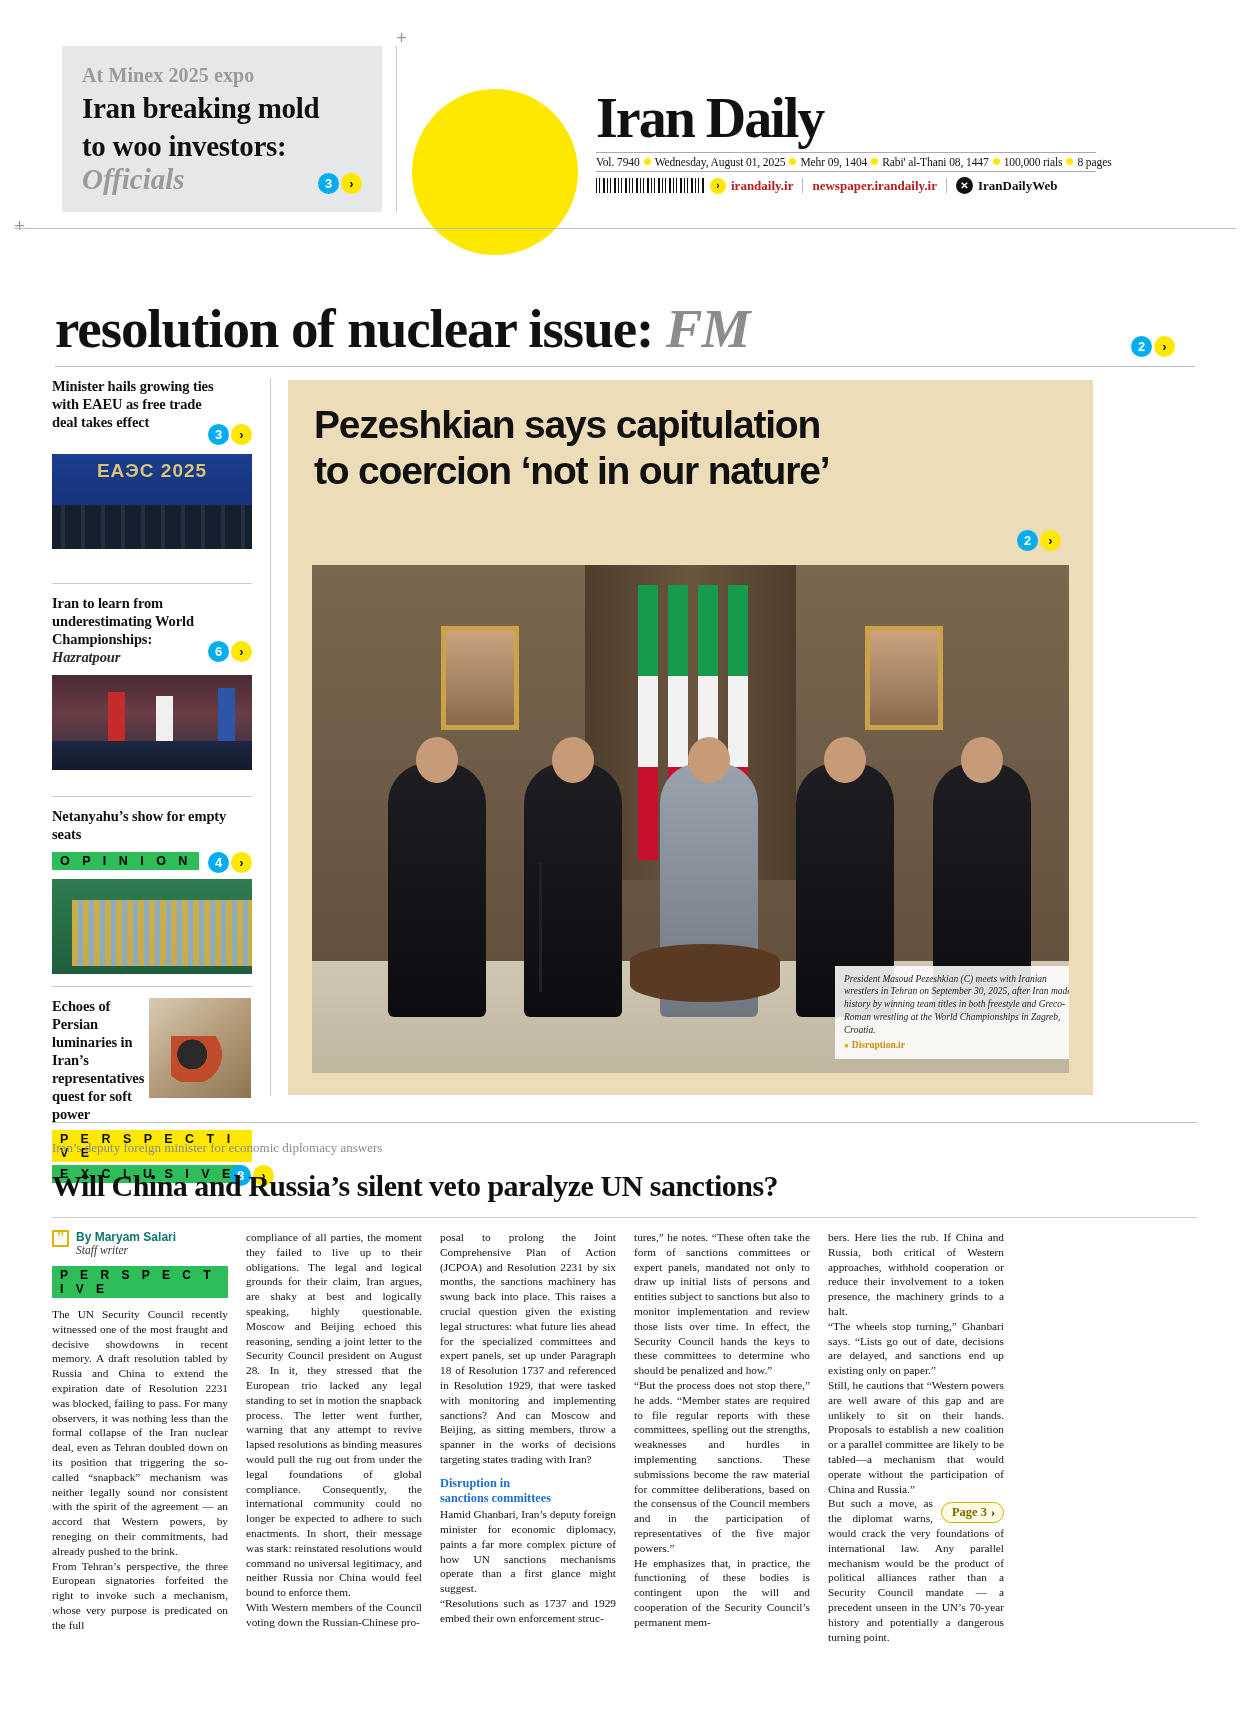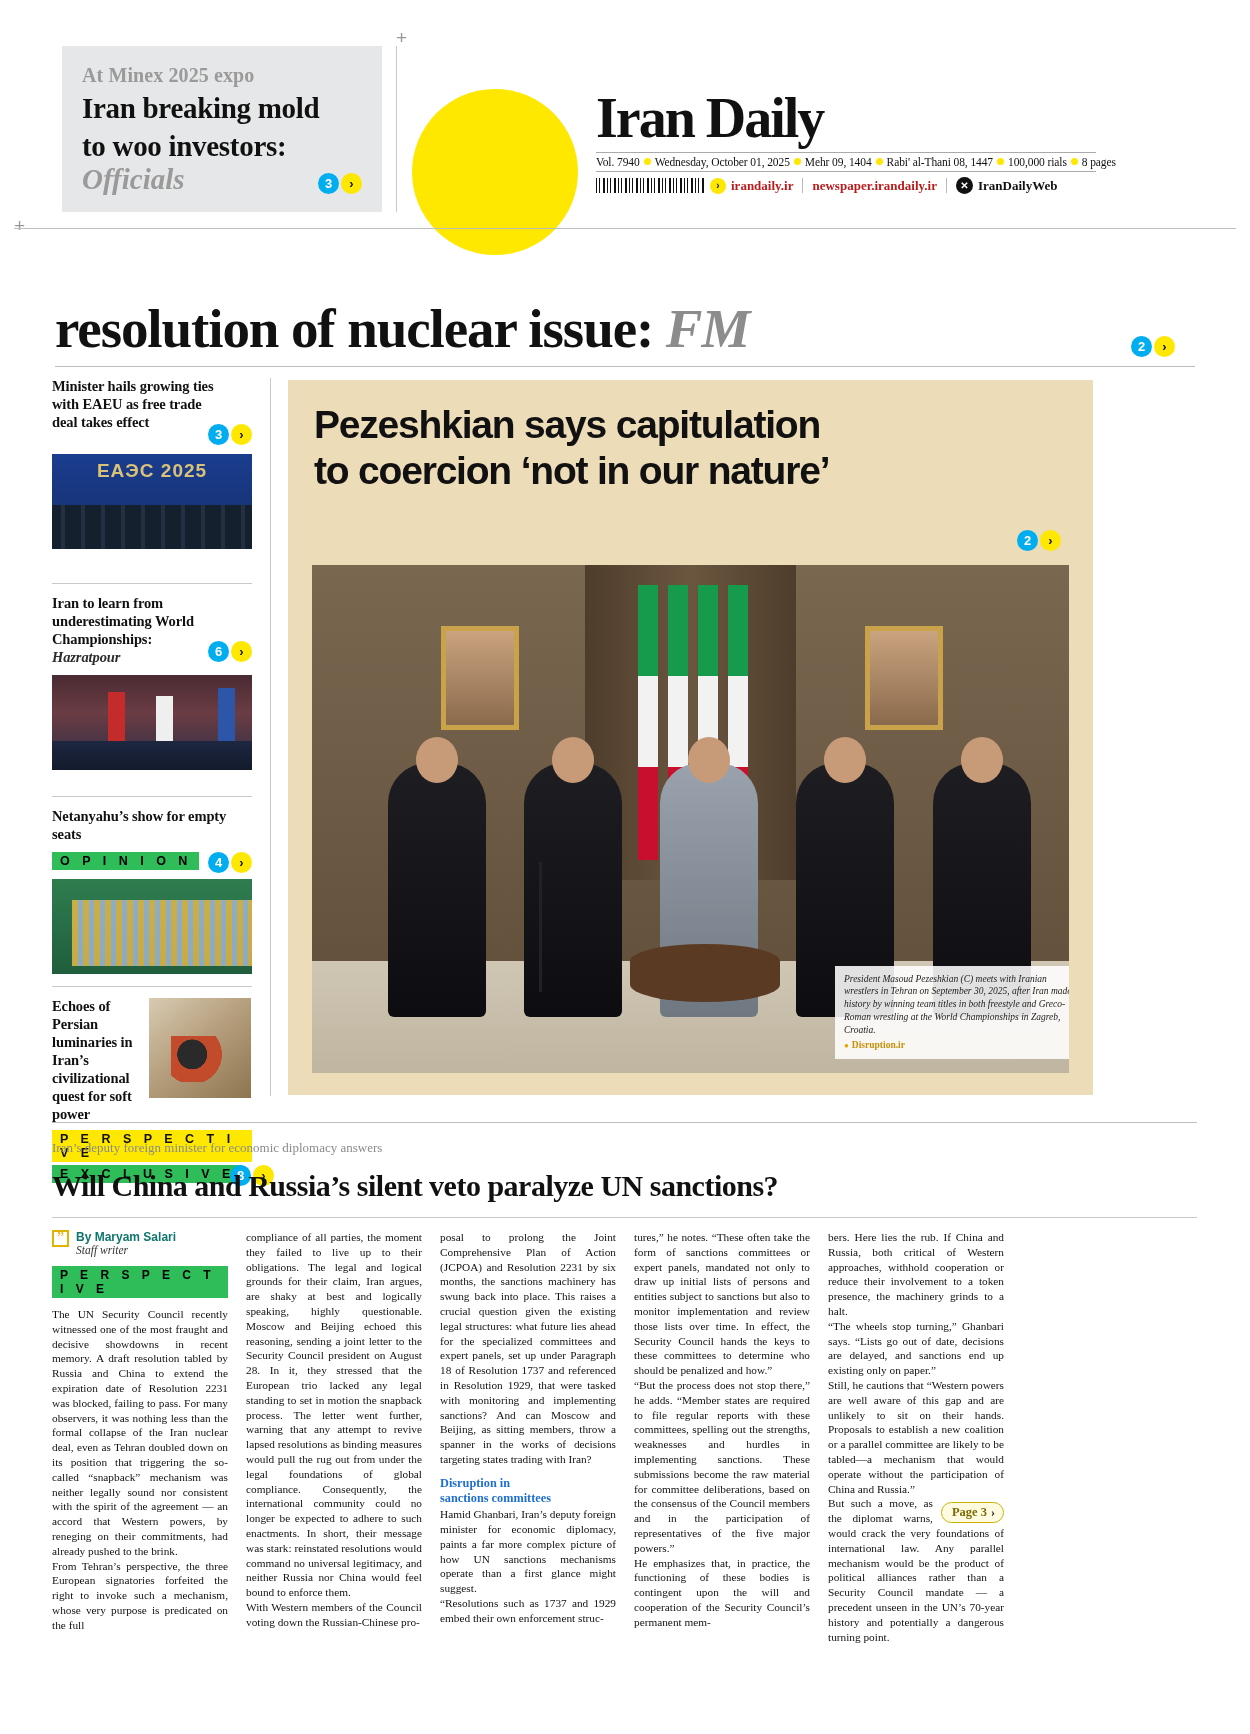--- a/index.html
+++ b/index.html
@@ -215,21 +215,21 @@
     </div>
 
     <div class="vdiv" style="left:396px; top:0px; height:166px;"></div>
 
     <div class="yellowdot"></div>
 
     <div class="masthead">
       <div class="masthead-title">Iran Daily</div>
 
       <div class="infoline">
-        <span>Vol. 7940</span><span class="bullet"></span><span>Wednesday, October 01, 2025</span><span class="bullet"></span><span>Mehr 09, 1404</span><span class="bullet"></span><span>Rabi' al-Thani 08, 1447</span><span class="bullet"></span><span>100,000 rials</span><span class="bullet"></span><span>8 pages</span>
+        <span>Vol. 7940</span><span class="bullet"></span><span>Wednesday, August 01, 2025</span><span class="bullet"></span><span>Mehr 09, 1404</span><span class="bullet"></span><span>Rabi' al-Thani 08, 1447</span><span class="bullet"></span><span>100,000 rials</span><span class="bullet"></span><span>8 pages</span>
       </div>
 
       <div class="linkline">
         <span class="barcode"></span>
         <span class="linkdot">›</span>
         <span class="weblink">irandaily.ir</span>
         <span class="sepbar"></span>
         <span class="weblink">newspaper.irandaily.ir</span>
         <span class="sepbar"></span>
         <span class="xlogo">✕</span>
@@ -286,21 +286,21 @@
           <span class="pnum">4</span>
           <span class="parrow">›</span>
         </span>
       </div>
       <div class="sb-img img-un" style="margin-top:9px;"></div>
     </div>
     <div class="sb-rule"></div>
 
     <div class="sb-item">
       <div style="display:flex; gap:9px;">
-        <div class="sb-title" style="width:88px;">Echoes of Persian luminaries in Iran’s civilizational quest for soft power</div>
+        <div class="sb-title" style="width:88px;">Echoes of Persian luminaries in Iran’s representatives quest for soft power</div>
         <div class="img-art" style="width:102px; height:100px; flex:0 0 auto;"></div>
       </div>
       <div style="margin-top:6px;">
         <span class="tag tag-yellow">P E R S P E C T I V E</span>
       </div>
       <div style="margin-top:2px; position:relative;">
         <span class="tag tag-green">E X C L U S I V E</span>
         <span class="pagelink" style="position:absolute; left:178px; top:1px;">
           <span class="pnum">8</span>
           <span class="parrow">›</span>

